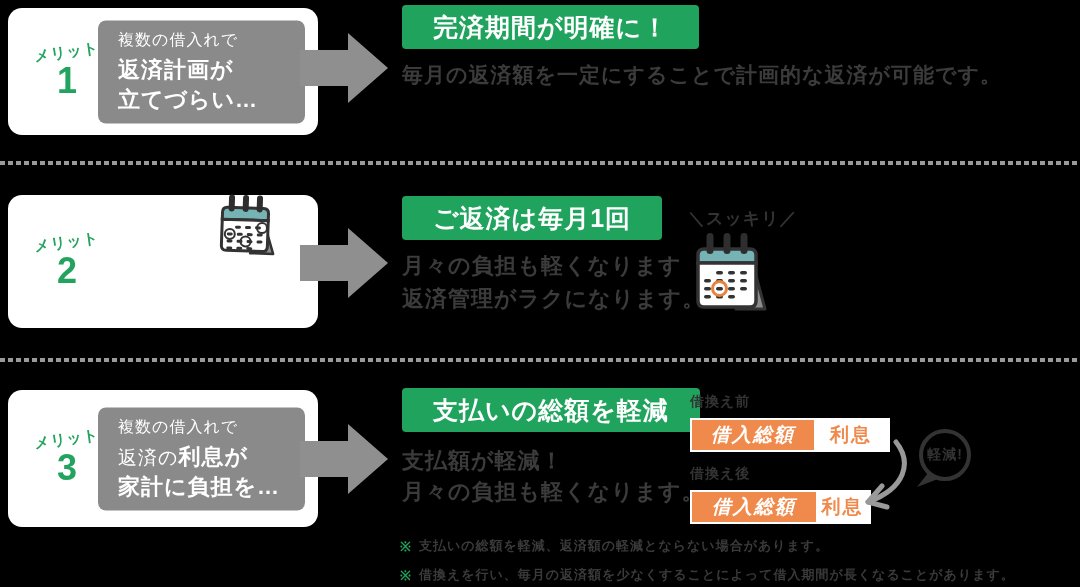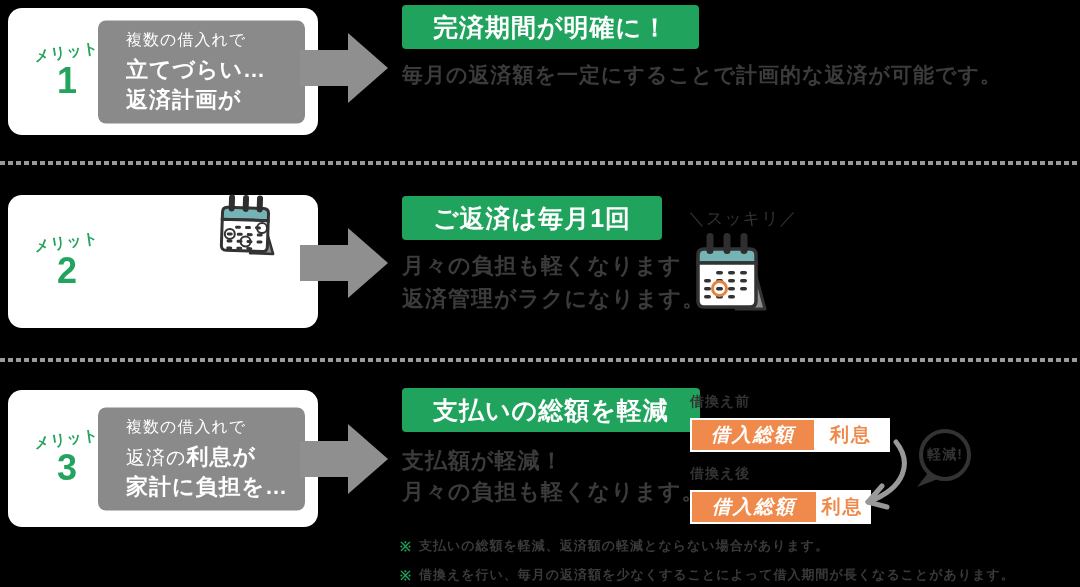--- a/index.html
+++ b/index.html
@@ -16,21 +16,21 @@
   #card2{top:195px;height:133px}
   #card3{top:390px;height:137px}
 
   .badge{position:absolute;left:20px;top:0;bottom:0;width:78px;display:flex;flex-direction:column;align-items:center;justify-content:center;}
   .badge-label{color:var(--green);font-weight:bold;font-size:15px;transform:rotate(-8deg);letter-spacing:1px;}
   .badge-number{color:var(--green);font-weight:bold;font-size:36px;line-height:1.05;}
 
   .problem-box{
     position:absolute;left:90px;top:50%;transform:translateY(-50%);
     width:207px;height:103px;background:var(--graybox);border-radius:8px;color:#fff;
-    display:flex;flex-direction:column;justify-content:center;padding-left:28px;box-sizing:border-box;
+    display:flex;flex-direction:column;justify-content:center;padding-left:20px;box-sizing:border-box;
     letter-spacing:1px;
   }
   .p-small{font-size:16px;margin-bottom:4px;}
   .p-big{font-size:22px;font-weight:bold;line-height:1.32;}
   .p-mixsmall{font-size:19px;font-weight:normal;}
 
   .big-arrow{position:absolute;left:300px;width:90px;height:70px;}
   #arrow1{top:33px} #arrow2{top:228px} #arrow3{top:424px}
   .arrow-body{position:absolute;left:0;top:17px;width:50px;height:36px;background:var(--arrow);}
   .arrow-head{position:absolute;left:48px;top:0;width:0;height:0;
@@ -45,21 +45,21 @@
   .desc{position:absolute;left:402px;color:var(--dark);font-weight:bold;white-space:nowrap;letter-spacing:1px;}
   #desc1{top:61px;font-size:21px;}
   #desc2{top:249px;font-size:22px;line-height:33px;}
   #desc3{top:445px;font-size:22px;line-height:31px;}
 
   .sep{position:absolute;left:0;width:1080px;height:4px;
     background:repeating-linear-gradient(90deg,#9a9a9a 0,#9a9a9a 5px,transparent 5px,transparent 8px);}
   #sep1{top:161px} #sep2{top:358px}
 
   .sukkiri{position:absolute;left:688px;top:207px;width:92px;text-align:center;color:var(--ink);
-    font-weight:normal;font-size:17px;letter-spacing:1px;white-space:nowrap;}
+    font-weight:bold;font-size:17px;letter-spacing:1px;white-space:nowrap;}
   .cal-big{position:absolute;left:686px;top:227px;}
   .cal-small{position:absolute;left:213px;top:191px;transform:rotate(2deg);}
 
   .compare{position:absolute;left:690px;top:393px;}
   .compare-label{font-size:14px;font-weight:bold;color:var(--ink);letter-spacing:1px;}
   .bar{display:flex;border:2px solid #fff;height:30px;margin-top:7px;}
   .bar1{width:196px;margin-bottom:13px;}
   .bar2{width:177px;}
   .bar-principal{flex:1;background:var(--orange);color:#fff;font-weight:bold;font-size:19px;
     display:flex;align-items:center;justify-content:center;letter-spacing:2px;font-style:italic;}
@@ -81,22 +81,22 @@
 </head>
 <body>
 
 <div class="card" id="card1">
   <div class="badge">
     <div class="badge-label">メリット</div>
     <div class="badge-number">1</div>
   </div>
   <div class="problem-box">
     <div class="p-small">複数の借入れで</div>
+    <div class="p-big">返済計画が</div>
     <div class="p-big">立てづらい…</div>
-    <div class="p-big">返済計画が</div>
   </div>
 </div>
 <div class="big-arrow" id="arrow1">
   <span class="arrow-body"></span>
   <span class="arrow-head"></span>
 </div>
 <div class="headline" id="headline1">完済期間が明確に！</div>
 <div class="desc" id="desc1">
   <div>毎月の返済額を一定にすることで計画的な返済が可能です。</div>
 </div>

